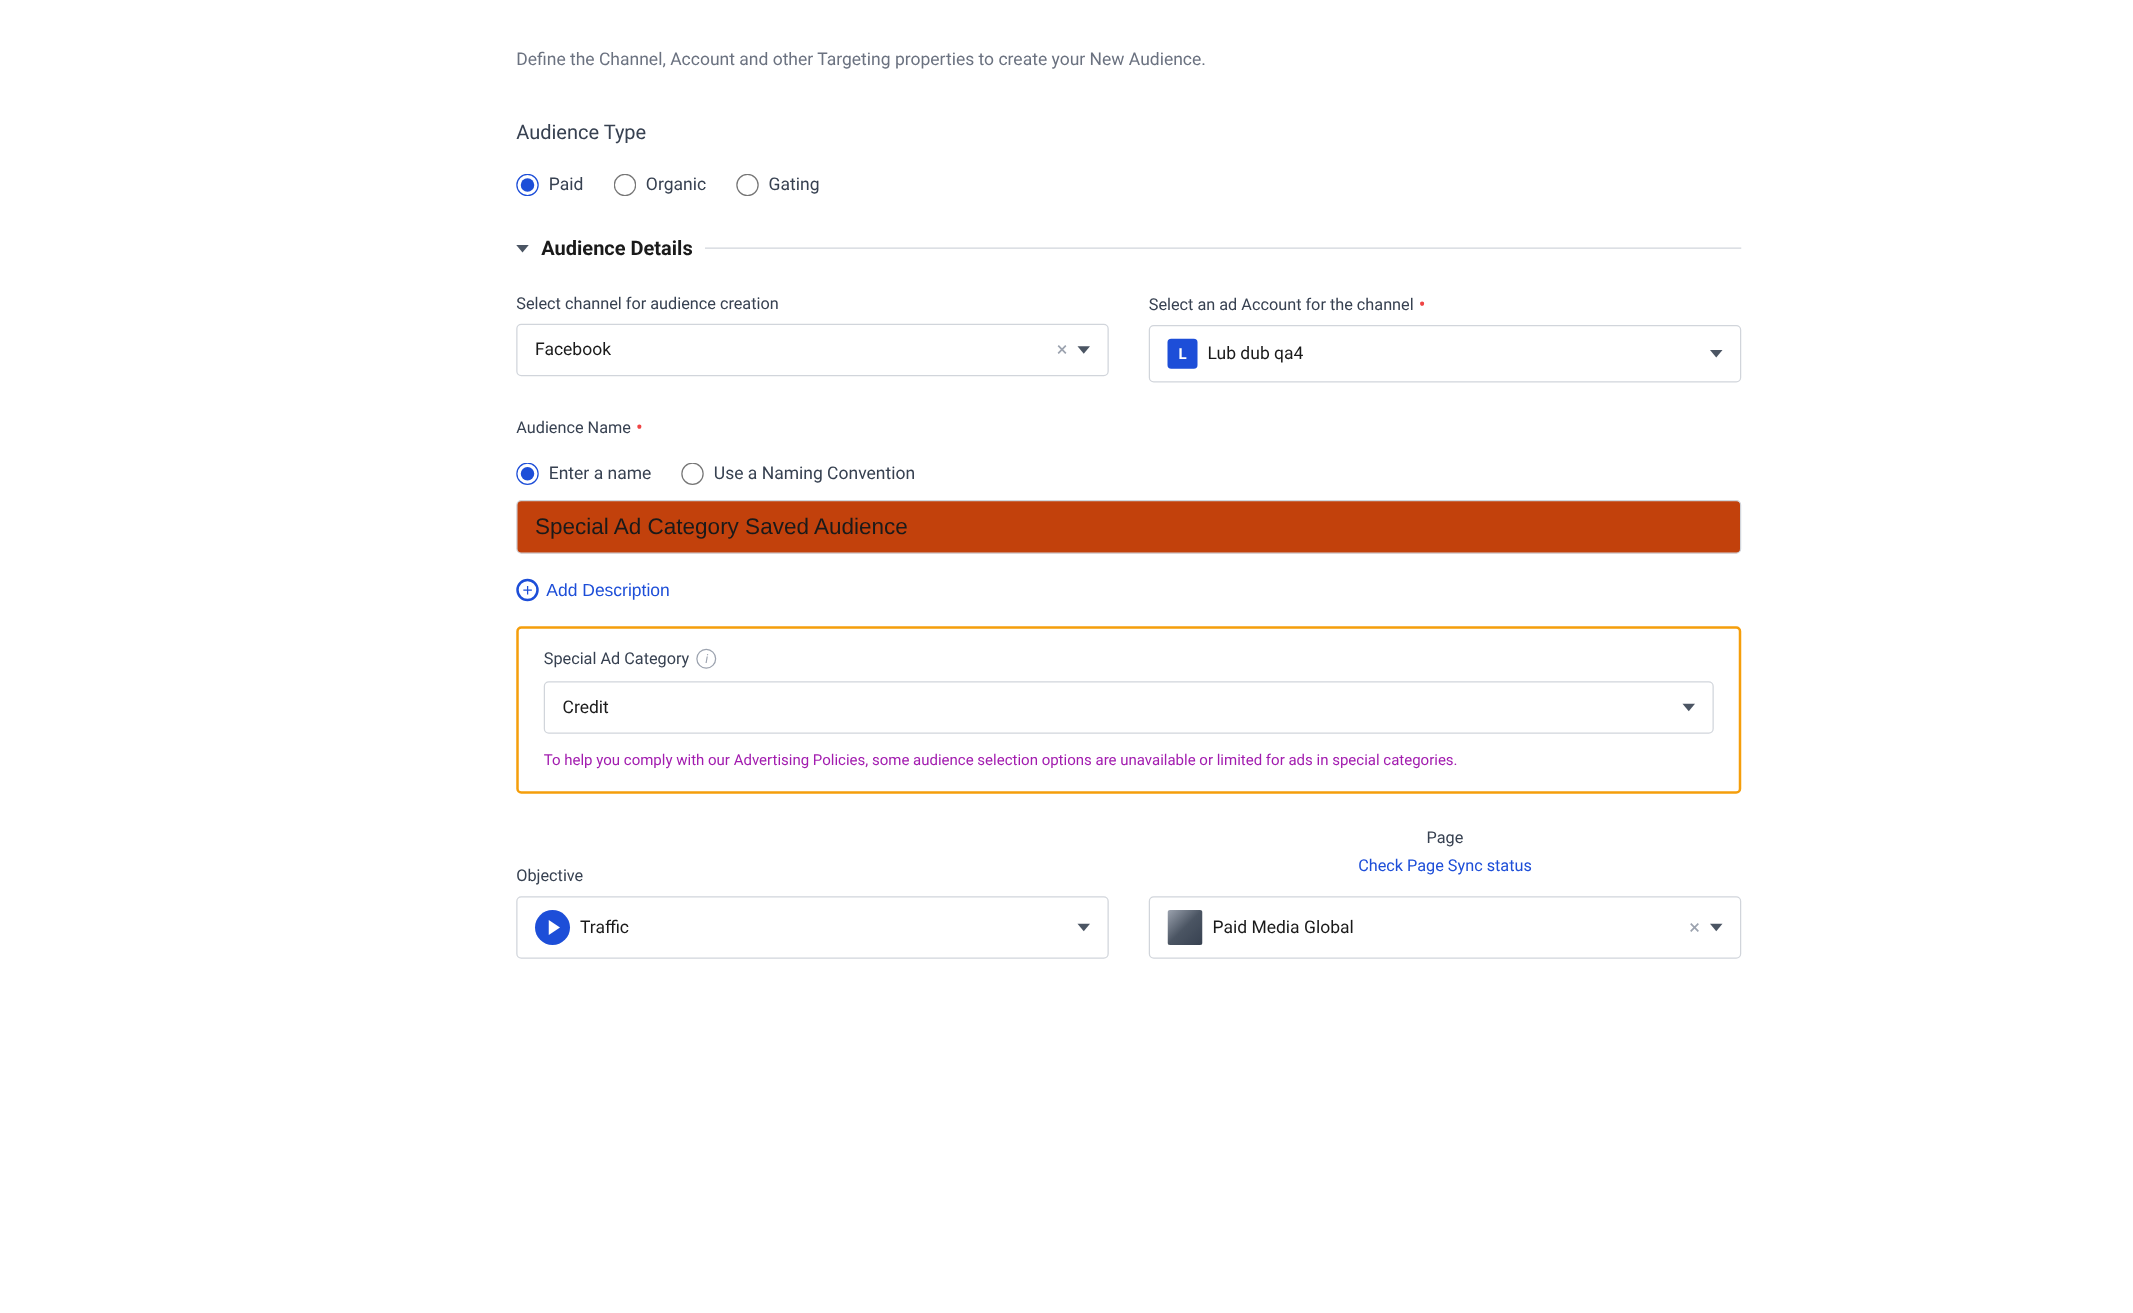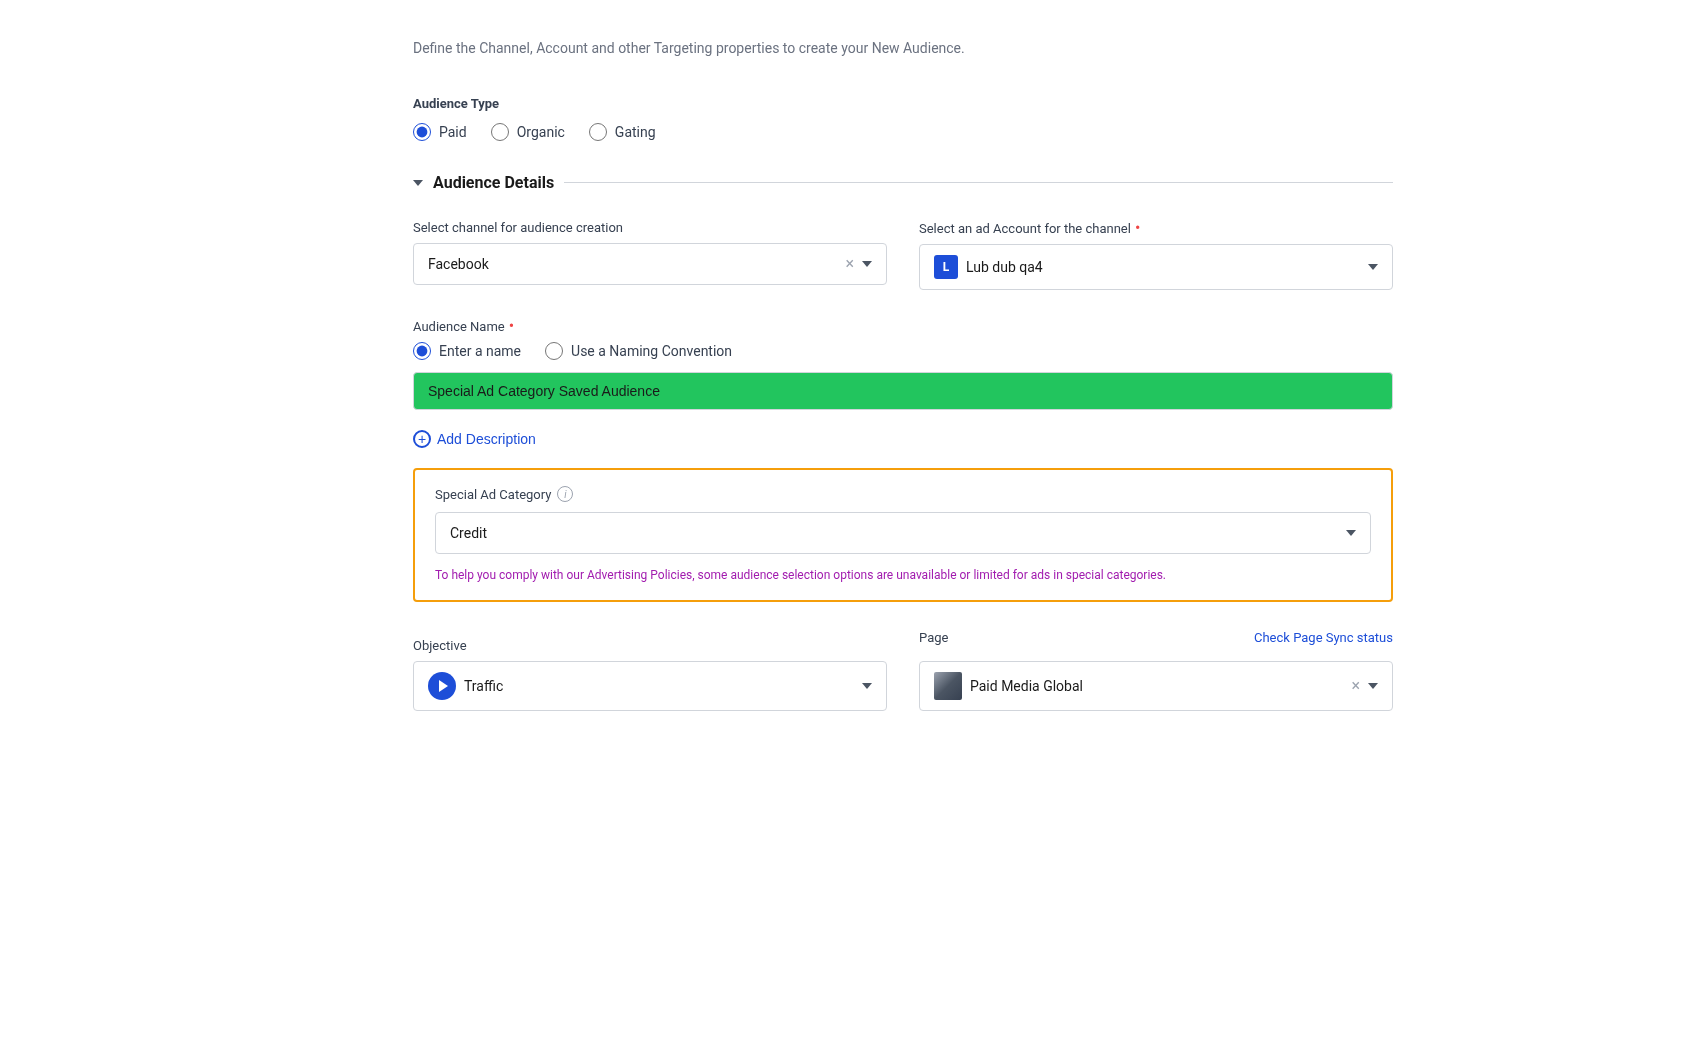--- a/index.html
+++ b/index.html
@@ -19,36 +19,37 @@
       font-weight: 400;
       color: #1a1a1a;
       margin-bottom: 8px;
     }
     .page-subtitle {
       font-size: 14px;
       color: #6b7280;
       margin-bottom: 40px;
     }
     .section-label {
-      font-size: 13px;
+      font-size: 16px;
       color: #374151;
-      font-weight: 700;
+      font-weight: 400;
       margin-bottom: 12px;
     }
     .radio-group {
       display: flex;
       align-items: center;
       gap: 24px;
       margin-bottom: 32px;
     }
     .radio-option {
       display: flex;
       align-items: center;
       gap: 8px;
       cursor: pointer;
+      margin-top: 12px;
     }
     .radio-option input[type="radio"] {
       width: 18px;
       height: 18px;
       accent-color: #1d4ed8;
     }
     .radio-option label {
       font-size: 14px;
       color: #374151;
       cursor: pointer;
@@ -146,24 +147,24 @@
       display: flex;
       align-items: center;
       gap: 24px;
       margin-bottom: 12px;
     }
     .text-input {
       width: 100%;
       border: 1px solid #d1d5db;
       border-radius: 4px;
       padding: 10px 14px;
-      font-size: 14px;
+      font-size: 18px;
       color: #1a1a1a;
       outline: none;
-      background: #22c55e;
+      background: #c2410c;
     }
     .add-description-btn {
       display: flex;
       align-items: center;
       gap: 6px;
       color: #1d4ed8;
       cursor: pointer;
       font-size: 14px;
       margin-bottom: 20px;
       background: none;
@@ -229,20 +230,21 @@
       cursor: pointer;
       white-space: nowrap;
       text-align: right;
       margin-bottom: 8px;
     }
     .page-label-row {
       display: flex;
       align-items: center;
       justify-content: space-between;
       margin-bottom: 8px;
+      flex-direction: column;
     }
     .traffic-icon {
       width: 28px;
       height: 28px;
       background: #1d4ed8;
       border-radius: 50%;
       display: flex;
       align-items: center;
       justify-content: center;
     }

